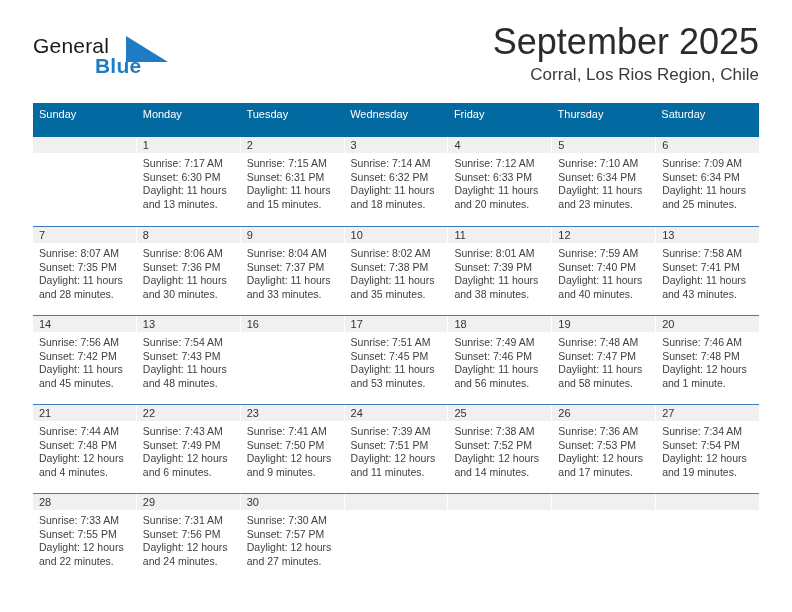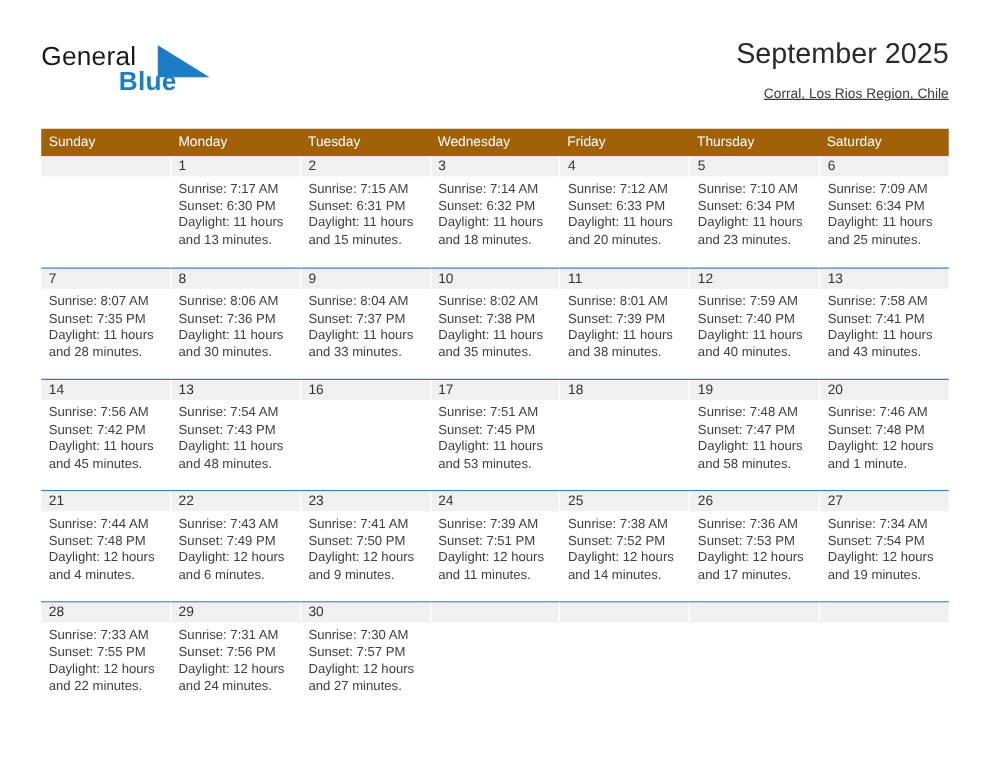--- a/index.html
+++ b/index.html
@@ -66,46 +66,45 @@
   }
   .brand-triangle svg { display: block; }
 
   .title-block {
     position: absolute;
     right: 0;
     top: 0;
     text-align: right;
   }
   .cal-title {
-    font-size: 23px;
+    font-size: 36px;
     color: #2b2b2b;
     line-height: 32px;
     white-space: nowrap;
     font-weight: normal;
   }
   .cal-subtitle {
-    font-size: 11px;
+    font-size: 17px;
     color: #3a3a3a;
     line-height: 22px;
     margin-top: 6px;
     white-space: nowrap;
-    text-decoration: underline;
   }
 
   
   .calendar {
     position: absolute;
     left: 33px;
     top: 103px;
     width: 726px;
   }
   .weekday-row {
     display: flex;
-    background: #a16207;
-    height: 22px;
+    background: #0369a1;
+    height: 34px;
   }
   .weekday-cell {
     flex: 1 1 0;
     color: #ffffff;
     font-size: 11px;
     line-height: 22px;
     padding-left: 6px;
     box-sizing: border-box;
     white-space: nowrap;
     overflow: hidden;
@@ -316,20 +315,25 @@
           <div class="day-cell">
             <div class="day-number">17</div>
             <div class="day-info">
               <div>Sunrise: 7:51 AM</div>
               <div>Sunset: 7:45 PM</div>
               <div class="daylight">Daylight: 11 hours and 53 minutes.</div>
             </div>
           </div>
           <div class="day-cell">
             <div class="day-number">18</div>
+            <div class="day-info">
+              <div>Sunrise: 7:49 AM</div>
+              <div>Sunset: 7:46 PM</div>
+              <div class="daylight">Daylight: 11 hours and 56 minutes.</div>
+            </div>
           </div>
           <div class="day-cell">
             <div class="day-number">19</div>
             <div class="day-info">
               <div>Sunrise: 7:48 AM</div>
               <div>Sunset: 7:47 PM</div>
               <div class="daylight">Daylight: 11 hours and 58 minutes.</div>
             </div>
           </div>
           <div class="day-cell">

